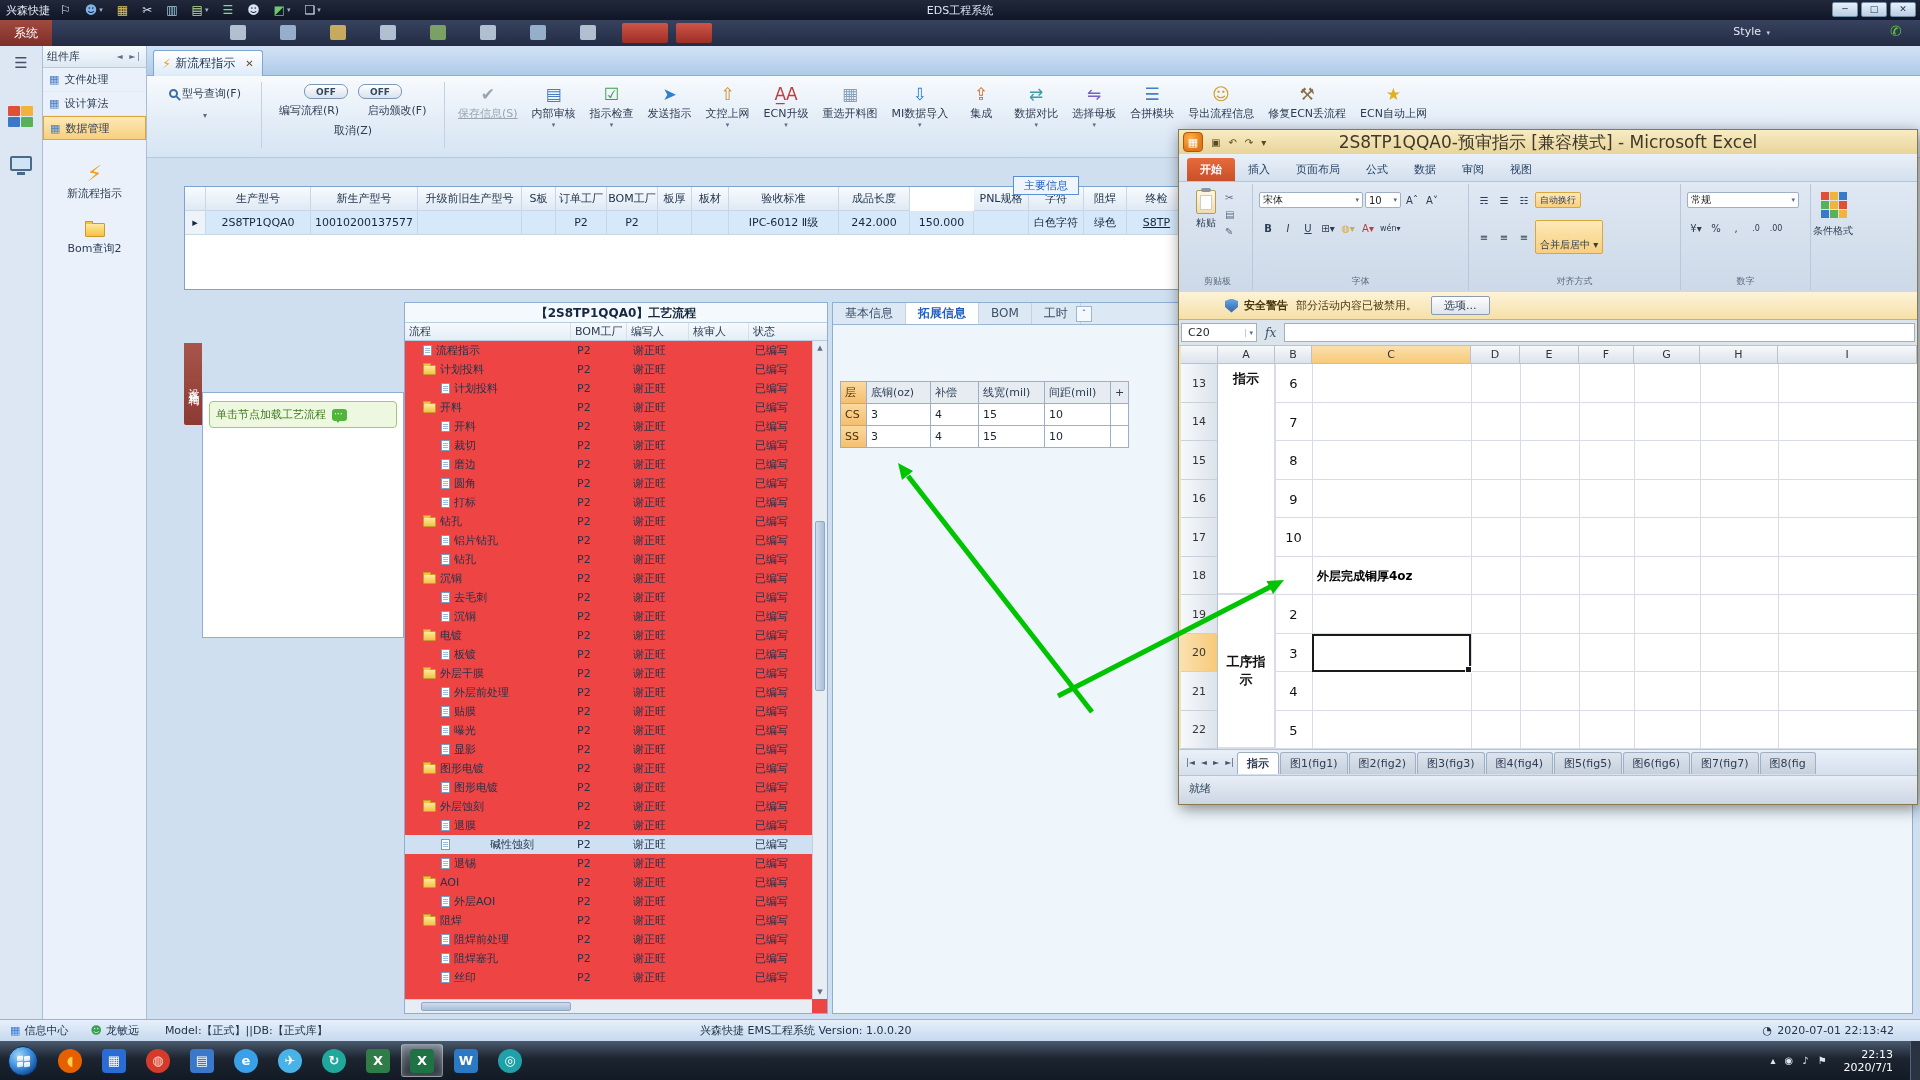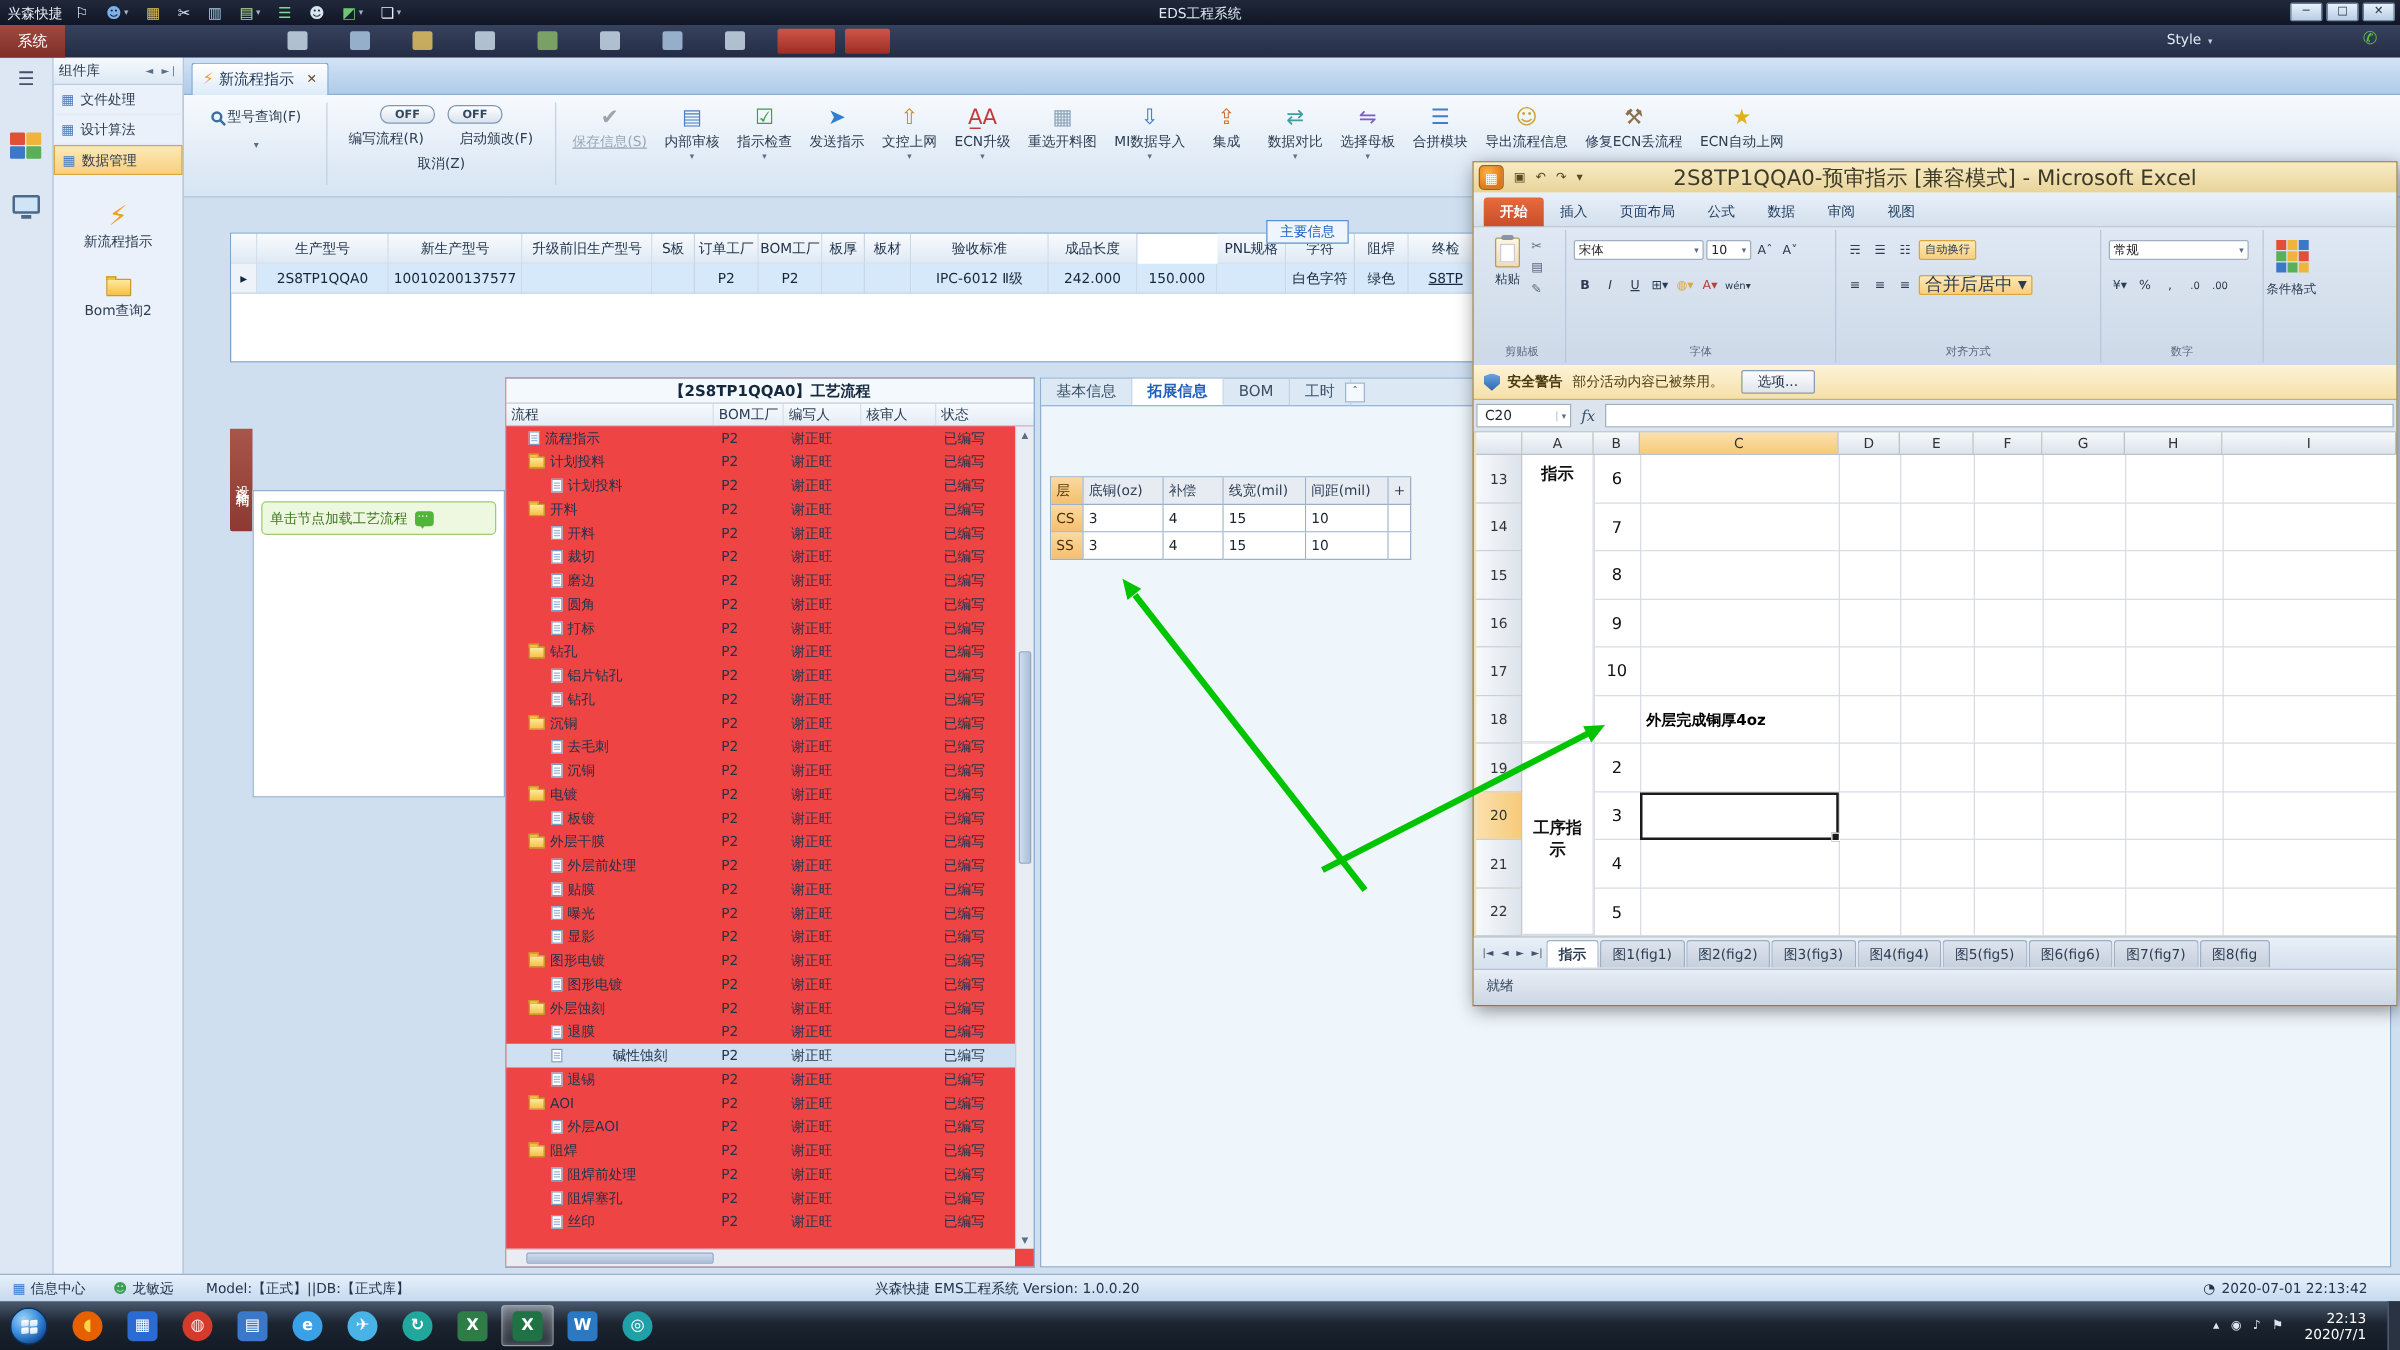--- a/index.html
+++ b/index.html
@@ -144,21 +144,21 @@
   .clip-icon{width:20px;height:24px;margin:0 auto;background:linear-gradient(#fdf6e0,#f0ddae);border:1px solid #b89a5a;border-radius:2px;position:relative;}
   .clip-icon::before{content:'';position:absolute;left:4px;top:-3px;width:10px;height:4px;background:#8a94a4;border-radius:2px;}
   .clip-icon::after{content:'';position:absolute;left:3px;top:4px;right:3px;bottom:3px;background:#fff;border:1px solid #c8cdd6;}
   .xl-btn-label{font-size:10px;color:#2c3c52;margin-top:2px;}
   .xl-minis{position:absolute;left:42px;top:8px;display:flex;flex-direction:column;gap:6px;font-size:10px;color:#5a6b80;}
   .xl-field{background:#fff;border:1px solid #9fb0c4;font-size:10px;color:#222;display:inline-flex;align-items:center;padding:0 3px;height:16px;border-radius:2px;white-space:nowrap;}
   .xl-field .cv{margin-left:auto;font-size:7px;color:#5a6b80;padding-left:4px;}
   .xl-ic{width:18px;height:16px;border:1px solid transparent;border-radius:2px;font-size:10px;text-align:center;line-height:15px;color:#2c3c52;}
   .xl-row{display:flex;gap:2px;align-items:center;}
   .xl-hl{background:linear-gradient(#fde9b8,#f8cf7d);border:1px solid #d9a73e;border-radius:2px;}
-  #xl-warning{position:absolute;left:0;top:162px;right:0;height:28px;background:linear-gradient(#fdf3d8,#f5e0a8);border-bottom:1px solid #cdb36a;display:flex;align-items:center;font-size:11px;color:#4a3a10;}
+  #xl-warning{position:absolute;left:0;top:162px;right:0;height:28px;background:linear-gradient(#fdf3d8,#f5e0a8);border-bottom:1px solid #cdb36a;display:flex;align-items:center;font-size:11px;color:#4a3a10;padding-left:38px;}
   .shield-icon{width:13px;height:14px;margin:0 6px 0 8px;background:linear-gradient(#6aa4e0,#2d66ac);clip-path:polygon(50% 0,100% 18%,100% 60%,50% 100%,0 60%,0 18%);}
   #xl-opt-btn{margin-left:14px;background:linear-gradient(#fdfdfd,#dfe5ec);border:1px solid #8a9ab0;border-radius:2px;font-size:11px;padding:1px 12px;color:#22344c;}
   #xl-formula{position:absolute;left:0;top:190px;right:0;height:26px;background:#dce4ee;border-bottom:1px solid #b5c4d6;display:flex;align-items:center;padding:0 2px;gap:2px;}
   #xl-namebox{width:76px;height:19px;background:#fff;border:1px solid #9fb0c4;font-size:11px;padding-left:6px;display:flex;align-items:center;}
   #xl-namebox .cv{margin-left:auto;font-size:7px;color:#5a6b80;border-left:1px solid #c2cddc;padding:0 3px;}
   #xl-fx{font-family:"DejaVu Serif","Liberation Serif",serif;font-style:italic;font-size:12px;color:#3c5068;padding:0 6px;}
   #xl-fbar{flex:1;height:19px;background:#fff;border:1px solid #9fb0c4;}
   #xl-colheads{position:absolute;left:2px;top:216px;height:18px;width:736px;}
   .xl-ch{position:absolute;top:0;height:18px;background:linear-gradient(#f7f9fb,#dce3ec);border-right:1px solid #b8c2d0;border-bottom:1px solid #b8c2d0;font-size:11px;text-align:center;line-height:17px;color:#333;}
   .xl-ch.hl{background:linear-gradient(#fbe0ae,#f7ca79);}
@@ -914,21 +914,21 @@
       <div class="xl-row" style="position:absolute;left:6px;top:8px">
         <div class="xl-ic">☴</div>
         <div class="xl-ic">☰</div>
         <div class="xl-ic">☷</div>
         <div class="xl-ic xl-hl" style="width:auto;padding:0 4px;font-size:9px"><span>自动换行</span></div>
       </div>
       <div class="xl-row" style="position:absolute;left:6px;top:36px">
         <div class="xl-ic">≡</div>
         <div class="xl-ic">≡</div>
         <div class="xl-ic">≡</div>
-        <div class="xl-ic xl-hl" style="width:auto;padding:0 4px;font-size:14px"><span>合并后居中</span> ▾</div>
+        <div class="xl-ic xl-hl" style="width:auto;padding:16px 4px;font-size:10px"><span>合并后居中</span> ▾</div>
       </div>
       <div class="xl-group-label">对齐方式</div>
     </div>
 
     <div class="xl-group" style="left:502px;width:130px">
       <div class="xl-row" style="position:absolute;left:6px;top:8px">
         <div class="xl-field" style="width:112px">
             <span>常规</span>
             <span class="cv">▾</span>
           </div>

